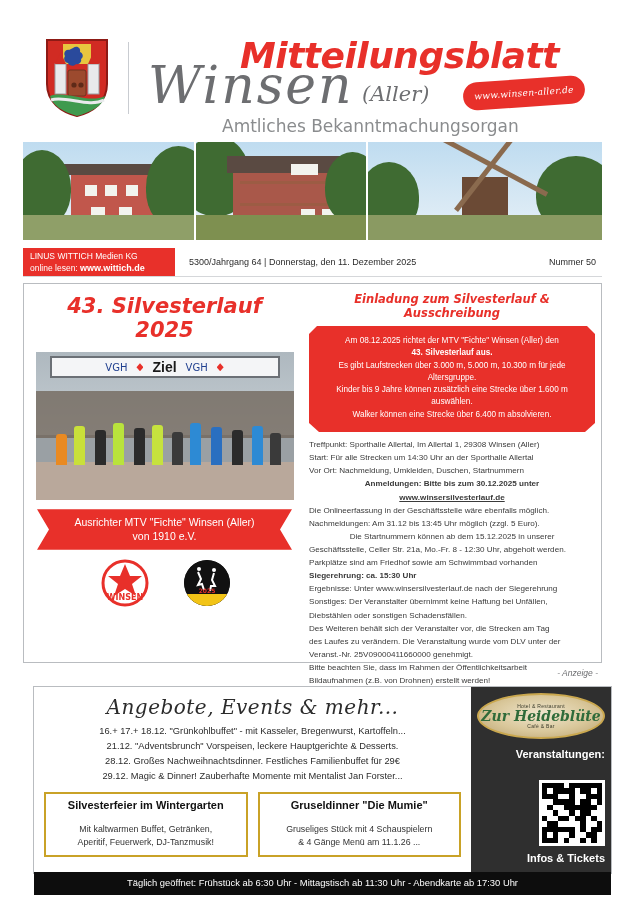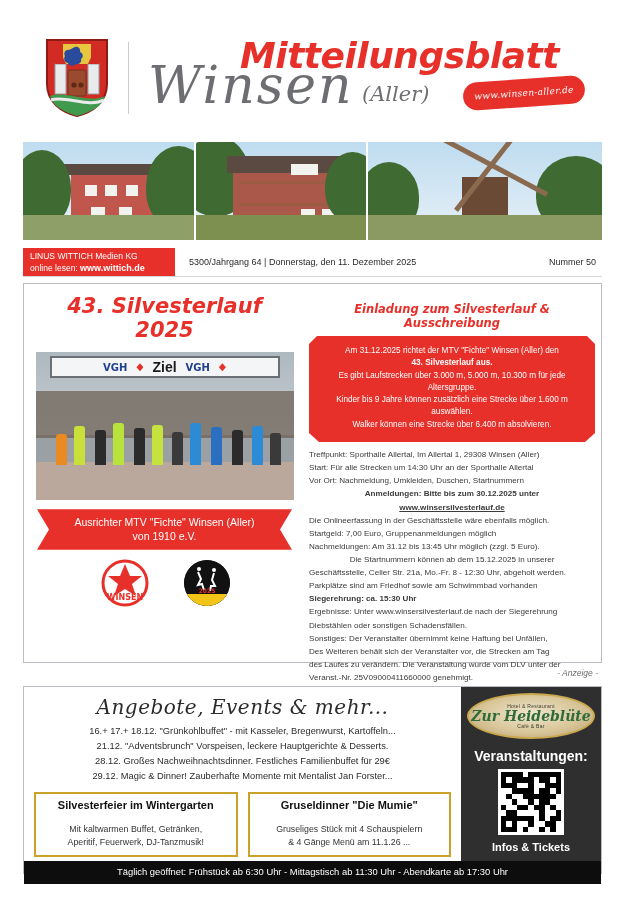--- a/index.html
+++ b/index.html
@@ -120,68 +120,68 @@
     width: 258px; height: 148px; overflow: hidden; background: #9aa0a4;
   }
   .rp-sky { position: absolute; left: 0; top: 0; right: 0; height: 56%; background: linear-gradient(#aeb8bf, #c6ced3); }
   .rp-trees { position: absolute; left: 0; right: 0; top: 26%; height: 32%; background: #6e6256; opacity: .75; }
   .rp-ground { position: absolute; left: 0; right: 0; bottom: 0; height: 26%; background: #b9a89b; }
   .rp-arch {
     position: absolute; left: 14px; right: 14px; top: 4px; height: 22px;
     background: #f4f5f7; border: 2px solid #6b7076;
     display: flex; align-items: center; justify-content: center; gap: 9px;
   }
-  .rp-arch .vgh { color: #1f3f8f; font-weight: bold; font-size: 10px; font-family: "DejaVu Sans", sans-serif; }
+  .rp-arch .vgh { color: #1f3f8f; font-weight: normal; font-size: 10px; font-family: "DejaVu Sans", sans-serif; }
   .rp-arch .ziel { color: #1a1a1a; font-weight: bold; font-size: 14px; }
   .rp-arch .dia { width: 7px; height: 8px; background: #e8302a; clip-path: polygon(50% 0,100% 50%,50% 100%,0 50%); }
   .runners { position: absolute; left: 0; right: 0; bottom: 24%; height: 40%; }
   .runner { position: absolute; bottom: 0; width: 11px; border-radius: 3px 3px 0 0; }
   .ribbon-wrap { position: relative; width: 255px; margin: 9px auto 0 auto; }
   .ribbon2 {
     background: #e8302a; color: #fff; text-align: center;
     padding: 6px 22px; font-size: 10.5px; line-height: 1.35;
     clip-path: polygon(0 0, 100% 0, calc(100% - 12px) 50%, 100% 100%, 0 100%, 12px 50%);
   }
   .logos { display: flex; justify-content: center; align-items: center; gap: 34px; margin-top: 8px; }
   .logo-mtv { width: 50px; height: 50px; position: relative; }
   .logo-badge { width: 46px; height: 46px; border-radius: 50%; background: #111; position: relative; overflow: hidden; }
 
   
   .sl-invite {
     text-align: center; color: #e8302a; font-weight: bold; font-style: italic;
-    font-size: 11.5px; font-family: "DejaVu Sans", sans-serif; margin: 12px 0 6px 0;
+    font-size: 11.5px; font-family: "DejaVu Sans", sans-serif; margin: 2px 0 6px 0;
   }
   .redblock {
     background: #e8302a; color: #fff; text-align: center;
     font-size: 8.2px; line-height: 1.5; padding: 9px 10px 11px 10px;
     clip-path: polygon(8px 0, calc(100% - 8px) 0, 100% 8px, 100% calc(100% - 9px),
                        calc(100% - 10px) 100%, 10px 100%, 0 calc(100% - 9px), 0 8px);
   }
   .details { margin-top: 6px; font-size: 8.1px; line-height: 1.62; color: #3a3a3a; }
   .details .ln { display: block; }
   .details .c { text-align: center; }
 
   .anzeige {
     position: absolute; left: 23px; top: 668px; width: 579px;
     text-align: right; font-size: 8.5px; font-style: italic; color: #6d6e71;
     padding-right: 4px;
   }
 
   
   .adpanel {
-    position: absolute; left: 23px; top: 686px;
+    position: absolute; left: 33px; top: 686px;
     width: 579px; height: 188px;
     border: 1px solid #b9bcc0; background: #fff;
     display: flex; flex-direction: column;
   }
   .ad-main { flex: 1; display: flex; }
   .ad-left { flex: 1; padding: 6px 8px 0 8px; position: relative; }
   .ad-right {
     width: 140px; background: #2f2f2f; color: #fff;
-    display: flex; flex-direction: column; align-items: center;
+    display: flex; flex-direction: column; align-items: flex-end;
     padding: 6px 6px 8px 6px; position: relative;
   }
   .ad-script {
     text-align: center; font-size: 20px; color: #2b2b2b;
     font-family: "DejaVu Serif", serif; font-style: italic;
     letter-spacing: 0.5px; margin: 2px 0 5px 0;
   }
   .ad-events { text-align: center; font-size: 9.3px; line-height: 1.62; color: #2b2b2b; }
   .ad-boxes { display: flex; gap: 10px; margin-top: 8px; padding: 0 2px; }
   .ad-box {
@@ -193,21 +193,21 @@
 
   .hotel-logo {
     width: 128px; height: 46px; border-radius: 50%;
     background: radial-gradient(ellipse at 50% 45%, #efe6cf 0%, #d9c79a 55%, #b8a070 100%);
     border: 2px solid #caa84f; display: flex; flex-direction: column;
     align-items: center; justify-content: center; position: relative;
   }
   .hl-top { font-size: 5px; color: #3a3a2a; letter-spacing: .3px; }
   .hl-mid { font-size: 14px; color: #2f6b3a; font-family: "DejaVu Serif", serif; font-style: italic; font-weight: bold; line-height: 1; }
   .hl-bot { font-size: 5px; color: #3a3a2a; letter-spacing: .3px; }
-  .veranst { font-size: 14px; font-weight: bold; margin: 9px 0 5px 0; }
+  .veranst { font-size: 11px; font-weight: bold; margin: 9px 0 20px 0; }
   .qr { width: 66px; height: 66px; background: #fff; padding: 3px; }
   .qr-grid { width: 100%; height: 100%; display: grid; grid-template-columns: repeat(11, 1fr); grid-template-rows: repeat(11, 1fr); }
   .qr-grid i { background: transparent; }
   .qr-grid i.on { background: #000; }
   .infotix { font-size: 11px; font-weight: bold; margin-top: 6px; }
 
   .ad-footer {
     background: #0d0d0d; color: #fff; text-align: center;
     padding: 4px 0 5px 0; line-height: 1.45;
   }
@@ -240,20 +240,21 @@
     <div class="crest-divider"></div>
 
     <div class="mast-title">Mitteilungsblatt</div>
     <div class="mast-script">Winsen</div>
     <div class="mast-aller">(Aller)</div>
 
     <div class="mast-url-pill">
       <span>www.winsen-aller.de</span>
     </div>
 
+    <div class="mast-sub">Amtliches Bekanntmachungsorgan</div>
   </div>
 
   <div class="photostrip">
     <div class="photo ph1">
       <div class="sky"></div>
       <div class="bldg-red" style="left:28%;top:30%;width:54%;height:62%;"></div>
       <div class="roof-dark" style="left:24%;top:22%;width:62%;height:12%;"></div>
       <div class="win" style="left:36%;top:44%;width:7%;height:11%;"></div>
       <div class="win" style="left:48%;top:44%;width:7%;height:11%;"></div>
       <div class="win" style="left:60%;top:44%;width:7%;height:11%;"></div>
@@ -357,43 +358,42 @@
             <text x="23" y="33" font-size="6" font-weight="bold" fill="#e8302a" text-anchor="middle" font-family="DejaVu Sans, sans-serif">2025</text>
           </svg>
         </div>
       </div>
     </div>
 
     <div class="sl-right">
       <div class="sl-invite">Einladung zum Silvesterlauf &amp; Ausschreibung</div>
 
       <div class="redblock">
-        <div>Am 31.12.2025 richtet der MTV "Fichte" Winsen (Aller) den</div>
+        <div>Am 08.12.2025 richtet der MTV "Fichte" Winsen (Aller) den</div>
         <div style="font-weight:bold">43. Silvesterlauf aus.</div>
         <div>Es gibt Laufstrecken über 3.000 m, 5.000 m, 10.300 m für jede Altersgruppe.</div>
         <div>Kinder bis 9 Jahre  können zusätzlich eine Strecke über 1.600 m auswählen.</div>
         <div>Walker können eine Strecke über 6.400 m absolvieren.</div>
       </div>
 
       <div class="details">
         <span class="ln">Treffpunkt: Sporthalle Allertal, Im Allertal 1, 29308 Winsen (Aller)</span>
         <span class="ln">Start: Für alle Strecken um 14:30 Uhr an der Sporthalle Allertal</span>
         <span class="ln">Vor Ort: Nachmeldung, Umkleiden, Duschen, Startnummern</span>
         <span class="ln c" style="font-weight:bold">Anmeldungen: Bitte bis zum 30.12.2025 unter</span>
         <span class="ln c" style="font-weight:bold;text-decoration:underline">www.winsersilvesterlauf.de</span>
         <span class="ln">Die Onlineerfassung in der Geschäftsstelle  wäre ebenfalls möglich.</span>
-        <span class="ln">Startgeld: 7,00 Euro, Gruppenanmeldungen möglich</span>
         <span class="ln">Nachmeldungen: Am 31.12 bis 13:45 Uhr möglich (zzgl. 5 Euro).</span>
         <span class="ln c">Die Startnummern können ab dem 15.12.2025 in unserer</span>
         <span class="ln">Geschäftsstelle, Celler Str. 21a, Mo.-Fr. 8 - 12:30 Uhr, abgeholt werden.</span>
         <span class="ln">Parkplätze sind am Friedhof sowie am Schwimmbad vorhanden</span>
         <span class="ln" style="font-weight:bold">Siegerehrung: ca. 15:30 Uhr</span>
         <span class="ln">Ergebnisse: Unter www.winsersilvesterlauf.de nach der Siegerehrung</span>
+        <span class="ln">Sonstiges: Der Veranstalter übernimmt keine Haftung bei Unfällen,</span>
         <span class="ln">Diebstählen oder sonstigen Schadensfällen.</span>
-        <span class="ln">Sonstiges: Der Veranstalter übernimmt keine Haftung bei Unfällen,</span>
         <span class="ln">Des Weiteren behält sich der Veranstalter vor, die Strecken am Tag</span>
         <span class="ln">des Laufes zu verändern. Die Veranstaltung wurde vom DLV unter der</span>
         <span class="ln">Veranst.-Nr. 25V09000411660000 genehmigt.</span>
         <span class="ln">Bitte beachten Sie, dass im Rahmen der Öffentlichkeitsarbeit</span>
         <span class="ln">Bildaufnahmen (z.B. von Drohnen) erstellt werden!</span>
       </div>
     </div>
   </div>
 
   <div class="anzeige">- Anzeige -</div>

